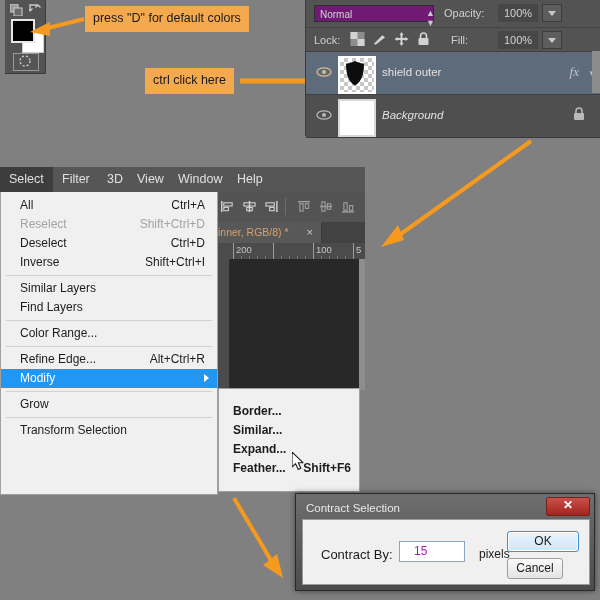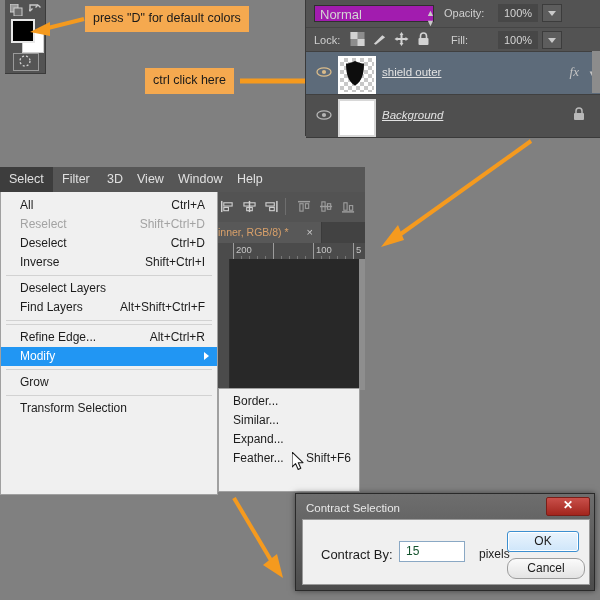--- a/index.html
+++ b/index.html
@@ -57,22 +57,22 @@
   #layers-panel {
     left: 305px; top: 0px; width: 295px; height: 135px;
     background: #535353;
     border-left: 1px solid #3a3a3a;
     border-bottom: 1px solid #3a3a3a;
   }
   .lp-row { position: absolute; left: 0; top: 0; width: 100%; }
   #blend-row { height: 26px; }
   #blend-select {
     position: absolute; left: 8px; top: 5px; width: 120px; height: 17px;
-    background: #a21caf; border: 1px solid #2f2f2f;
-    color: #d4d4d4; font-size: 13px; line-height: 17px;
+    background: #701a75; border: 1px solid #2f2f2f;
+    color: #d4d4d4; font-size: 10px; line-height: 17px;
     padding-left: 5px; box-sizing: border-box;
   }
   .lbl { color: #cfcfcf; font-size: 11px; }
   #opacity-label { position: absolute; left: 138px; top: 7px; }
   #opacity-value {
     position: absolute; left: 192px; top: 4px; width: 40px; height: 18px;
     background: #474747; color: #d4d4d4; font-size: 11px;
     line-height: 18px; text-align: center;
   }
   #opacity-arrow {
@@ -108,21 +108,21 @@
     background-color: #ffffff;
     background-image:
       linear-gradient(45deg, #c8c8c8 25%, transparent 25%, transparent 75%, #c8c8c8 75%),
       linear-gradient(45deg, #c8c8c8 25%, transparent 25%, transparent 75%, #c8c8c8 75%);
     background-size: 8px 8px;
     background-position: 0 0, 4px 4px;
   }
   #thumb-1 { background: #ffffff; border: 2px solid #d8d8d8; }
   .layer-name {
     position: absolute; left: 76px; top: 14px;
-    color: #e2e2e2; font-size: 11.5px; text-decoration: underline;
+    color: #e2e2e2; font-size: 11.5px;
   }
   .layer-name.italic { font-style: italic; }
   #fx-badge {
     position: absolute; right: 22px; top: 12px;
     color: #c4c4c4; font-size: 13px; font-style: italic;
     font-family: "Liberation Serif", serif;
   }
   #layer-scroll-strip {
     position: absolute; right: 0px; top: 51px; width: 9px; height: 42px;
     background: #8c8c8c;
@@ -202,21 +202,21 @@
     border-left: 5px solid #ffffff;
     border-top: 4px solid transparent;
     border-bottom: 4px solid transparent;
   }
   #menu-pad-top { height: 4px; }
 
   
   #modify-submenu {
     left: 218px; top: 388px; width: 142px; height: 104px;
     background: #f0f0f0; border: 1px solid #a0a0a0;
-    box-sizing: border-box; padding-top: 3px;
+    box-sizing: border-box; padding-top: 13px; font-weight: bold;
   }
   #modify-submenu .mi .mi-label { left: 14px; }
   #modify-submenu .mi .mi-accel { right: 8px; }
 
   
   #cursor-pointer { left: 292px; top: 452px; width: 14px; height: 20px; }
 
   
   #dialog {
     left: 295px; top: 493px; width: 300px; height: 98px;
@@ -242,39 +242,39 @@
     box-sizing: border-box;
   }
   #contract-label {
     position: absolute; left: 18px; top: 27px;
     font-size: 13px; color: #1c1c1c;
   }
   #contract-input {
     position: absolute; left: 96px; top: 21px; width: 66px; height: 21px;
     background: #fff; border: 1px solid #8aa8c4;
     box-sizing: border-box;
-    font-size: 12px; color: #14532d;
-    padding-left: 6px; line-height: 19px;
+    font-size: 12px; color: #a21caf;
+    padding-left: 14px; line-height: 19px;
   }
   #pixels-label {
     position: absolute; left: 176px; top: 27px;
     font-size: 12px; color: #1c1c1c;
   }
   #ok-button {
     position: absolute; left: 204px; top: 11px; width: 72px; height: 21px;
     background: linear-gradient(#eaf4fd, #cfe6fa);
     border: 1px solid #3c8fd0; border-radius: 3px;
     box-sizing: border-box;
     font-size: 12px; color: #1c1c1c; text-align: center; line-height: 19px;
     box-shadow: inset 0 0 0 1px #ffffff;
   }
   #cancel-button {
-    position: absolute; left: 204px; top: 38px; width: 78px; height: 21px;
+    position: absolute; left: 204px; top: 38px; width: 56px; height: 21px;
     background: linear-gradient(#fbfbfb, #e3e3e3);
-    border: 1px solid #9d9d9d; border-radius: 9px;
+    border: 1px solid #9d9d9d; border-radius: 3px;
     box-sizing: border-box;
     font-size: 12px; color: #1c1c1c; text-align: center; line-height: 19px;
   }
 </style>
 </head>
 <body>
 
 <div id="root">
 
   <div id="toolbox" class="abs">
@@ -492,30 +492,33 @@
       <span class="mi-accel">Ctrl+D</span>
     </div>
     <div class="mi">
       <span class="mi-label">Inverse</span>
       <span class="mi-accel">Shift+Ctrl+I</span>
     </div>
 
     <div class="mi-sep"></div>
 
     <div class="mi">
-      <span class="mi-label">Deselect Layers</span>
+      <span class="mi-label">Similar Layers</span>
       <span class="mi-accel"></span>
     </div>
     <div class="mi">
       <span class="mi-label">Find Layers</span>
-      <span class="mi-accel">Alt+Shift+Ctrl+F</span>
     </div>
 
     <div class="mi-sep"></div>
 
+    <div class="mi">
+      <span class="mi-label">Color Range...</span>
+      <span class="mi-accel"></span>
+    </div>
 
     <div class="mi-sep"></div>
 
     <div class="mi">
       <span class="mi-label">Refine Edge...</span>
       <span class="mi-accel">Alt+Ctrl+R</span>
     </div>
     <div class="mi hl">
       <span class="mi-label">Modify</span>
       <span class="mi-arrow"></span>

